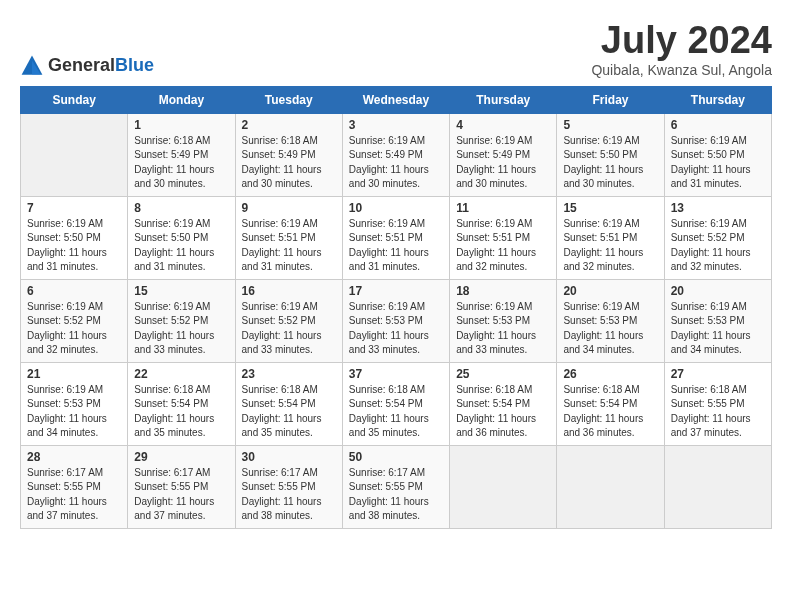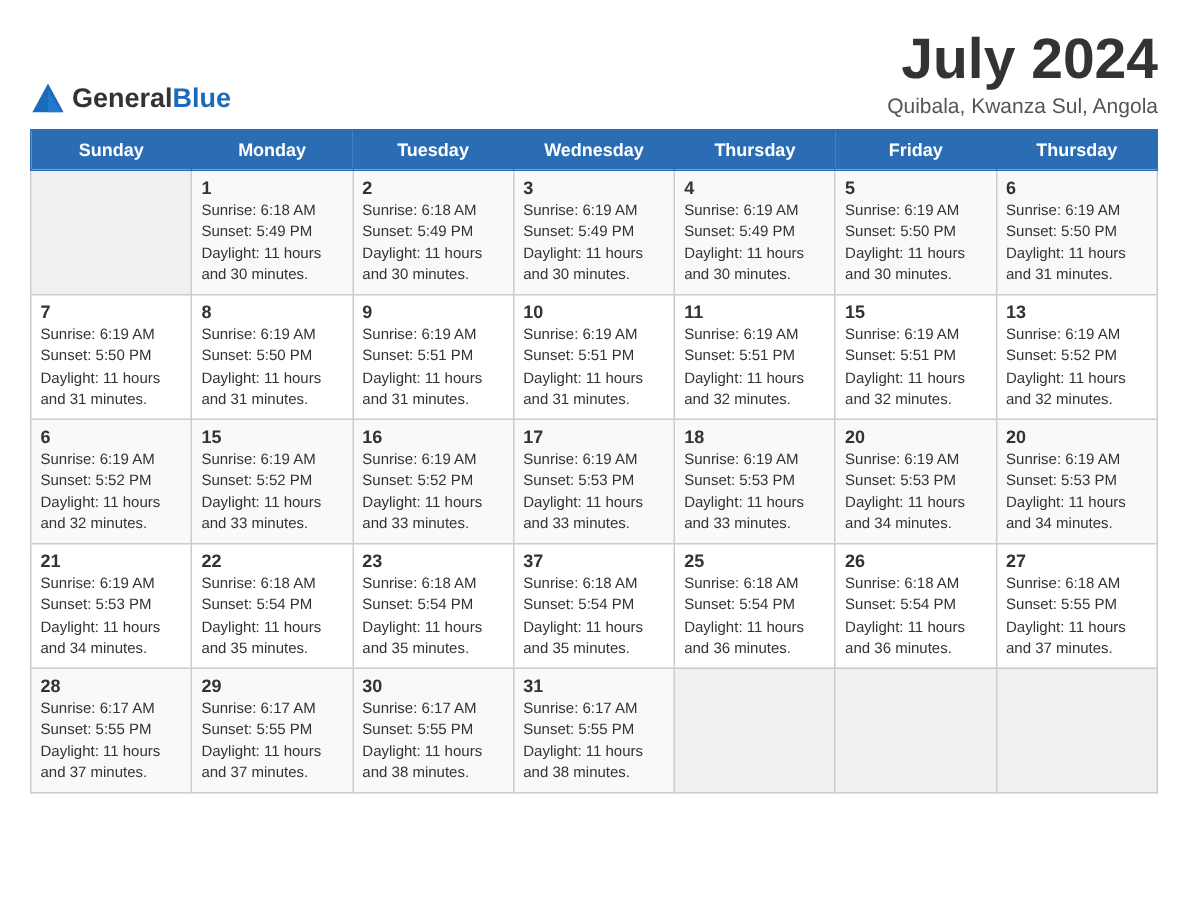--- a/index.html
+++ b/index.html
@@ -247,21 +247,21 @@
         </td>
         <td>
           <span class="day-number">29</span>
           <div class="day-info">Sunrise: 6:17 AM<br>Sunset: 5:55 PM<br>Daylight: 11 hours<br>and 37 minutes.</div>
         </td>
         <td>
           <span class="day-number">30</span>
           <div class="day-info">Sunrise: 6:17 AM<br>Sunset: 5:55 PM<br>Daylight: 11 hours<br>and 38 minutes.</div>
         </td>
         <td>
-          <span class="day-number">31</span>
+          <span class="day-number">50</span>
           <div class="day-info">Sunrise: 6:17 AM<br>Sunset: 5:55 PM<br>Daylight: 11 hours<br>and 38 minutes.</div>
         </td>
         <td class="empty-cell"></td>
         <td class="empty-cell"></td>
         <td class="empty-cell"></td>
       </tr>
     </tbody>
 </table>
 
 </body></html>

